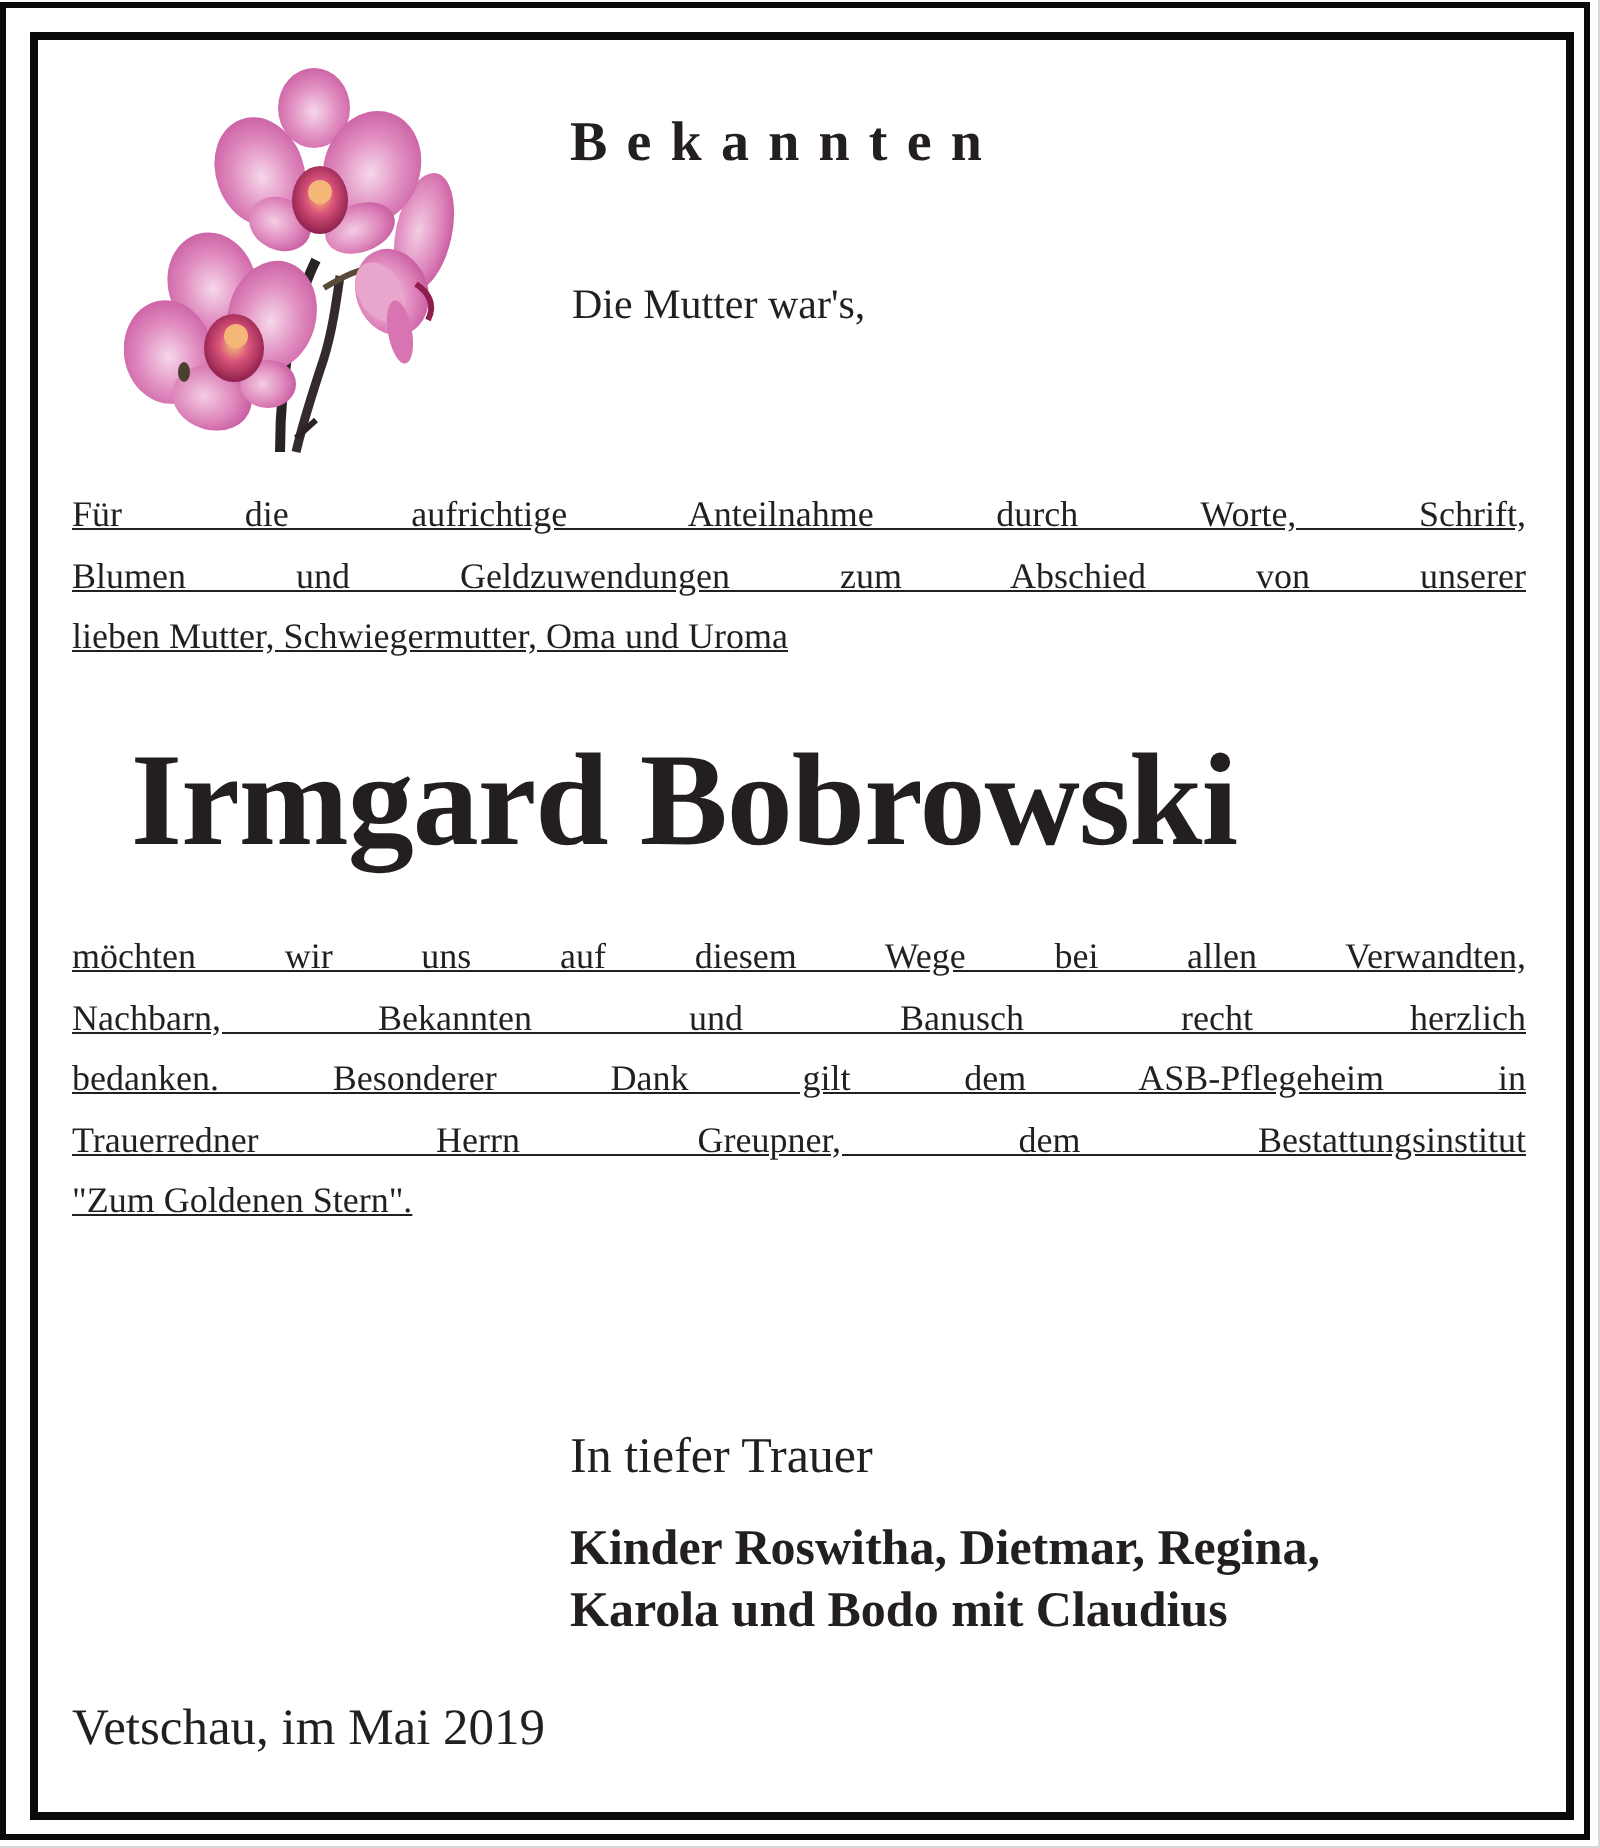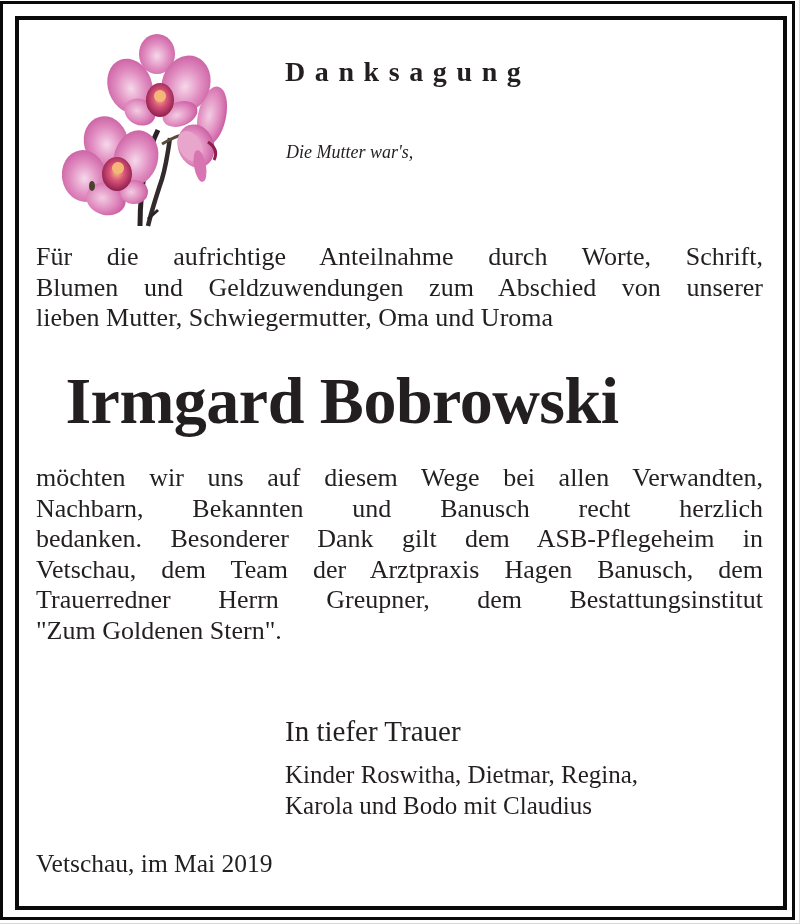--- a/index.html
+++ b/index.html
@@ -12,36 +12,37 @@
   .outer-edge-b { position:absolute; left:0; bottom:0; width:800px; height:1px; background:#d8d8d8; }
   .inner {
     position: absolute; left: 15px; top: 16px; width: 772px; height: 894px;
     border: 4px solid #0a0a0a; box-sizing: border-box;
   }
   .txt { position: absolute; color: #231f20; font-family: "Liberation Serif", "DejaVu Serif", serif; margin: 0; }
   .orchid { position: absolute; left: 62px; top: 34px; width: 166px; height: 194px; }
   .title {
     left: 285px; top: 56px; font-size: 28px; font-weight: bold; letter-spacing: 9.6px; white-space: nowrap;
   }
-  .quote { left: 286px; top: 137px; font-size: 18px; font-style: italic; line-height: 30px; white-space: nowrap; }
+  .quote { left: 286px; top: 137px; font-size: 21px; line-height: 30px; white-space: nowrap; }
   .para {
-    left: 36px; width: 727px; font-size: 26px; line-height: 30.5px;
+    left: 36px; width: 727px; font-size: 18px; line-height: 30.5px;
     text-align: justify; text-align-last: left;
     transform-origin: 0 0;
+    text-decoration: underline;
   }
   .para .ln { display: block; white-space: nowrap; text-align: justify; text-align-last: justify; }
   .para .ln.last { text-align-last: left; }
   .p1 { top: 242px; }
   .p2 { top: 463px; }
   .name {
     left: 0; width: 800px; top: 363px; text-align: center; font-size: 66px; font-weight: bold;
     letter-spacing: -0.5px; white-space: nowrap;
   }
-  .trauer { left: 285px; top: 715px; font-size: 29px; white-space: nowrap; }
-  .family { left: 285px; top: 759px; font-size: 25px; font-weight: normal; line-height: 31px; white-space: nowrap; }
+  .trauer { left: 285px; top: 715px; font-size: 25px; white-space: nowrap; }
+  .family { left: 285px; top: 759px; font-size: 25px; font-weight: bold; line-height: 31px; white-space: nowrap; }
   .family span { display: block; }
   .place { left: 36px; top: 849px; font-size: 25.5px; white-space: nowrap; text-align: center; }
 </style>
 </head>
 <body>
 
 <div class="outer"></div>
 <div class="outer-edge"></div>
 <div class="outer-edge-b"></div>
 <div class="inner"></div>
@@ -87,39 +88,38 @@
   <ellipse cx="44" cy="108" rx="22" ry="26" fill="url(#pet)" transform="rotate(-15 44 108)"></ellipse>
   <ellipse cx="22" cy="142" rx="22" ry="26" fill="url(#pet)" transform="rotate(-10 22 142)"></ellipse>
   <ellipse cx="74" cy="124" rx="22" ry="28" fill="url(#pet)" transform="rotate(15 74 124)"></ellipse>
   <ellipse cx="44" cy="165" rx="20" ry="16" fill="url(#pet2)" transform="rotate(15 44 165)"></ellipse>
   <ellipse cx="72" cy="158" rx="14" ry="12" fill="url(#pet2)"></ellipse>
   <ellipse cx="55" cy="140" rx="15" ry="17" fill="url(#ctr)"></ellipse>
   <ellipse cx="56" cy="134" rx="6" ry="6" fill="#f4b778"></ellipse>
   <ellipse cx="30" cy="152" rx="3" ry="5" fill="#4a4030"></ellipse>
 </svg>
 
-<h1 class="txt title">Danksagung</h1>
+<h1 class="txt title">Bekannten</h1>
 
 <div class="txt quote" style="">
   <div>Die Mutter war's,</div>
 </div>
 
 <div class="txt para p1">
   <span class="ln" style="display: block; white-space: nowrap; word-spacing: 22.8333px;">Für die aufrichtige Anteilnahme durch Worte, Schrift,</span>
   <span class="ln" style="display: block; white-space: nowrap; word-spacing: 13.1667px;">Blumen und Geldzuwendungen zum Abschied von unserer</span>
   <span class="ln last" style="display: block; white-space: nowrap;">lieben Mutter, Schwiegermutter, Oma und Uroma</span>
 </div>
 
 <div class="txt name" style="display: block; width: 684px;">Irmgard Bobrowski</div>
 
 <div class="txt para p2">
   <span class="ln" style="display: block; white-space: nowrap; word-spacing: 12.875px;">möchten wir uns auf diesem Wege bei allen Verwandten,</span>
   <span class="ln" style="display: block; white-space: nowrap; word-spacing: 34.6px;">Nachbarn, Bekannten und Banusch recht herzlich</span>
   <span class="ln" style="display: block; white-space: nowrap; word-spacing: 16.1667px;">bedanken. Besonderer Dank gilt dem ASB-Pflegeheim in</span>
-  <span class="ln" style="display: block; white-space: nowrap; word-spacing: 13.5714px;">Vetschau, dem Team der Arztpraxis Hagen Banusch, dem</span>
   <span class="ln" style="display: block; white-space: nowrap; word-spacing: 32.75px;">Trauerredner Herrn Greupner, dem Bestattungsinstitut</span>
   <span class="ln last" style="display: block; white-space: nowrap;">"Zum Goldenen Stern".</span>
 </div>
 
 <div class="txt trauer" style="">In tiefer Trauer</div>
 
 <div class="txt family" style="">
   <span>Kinder Roswitha, Dietmar, Regina,</span>
   <span>Karola und Bodo mit Claudius</span>
 </div>

